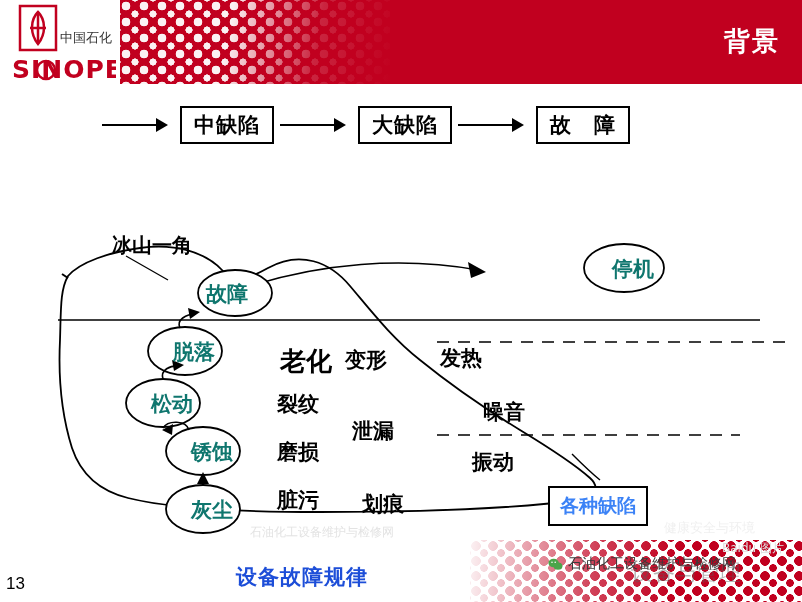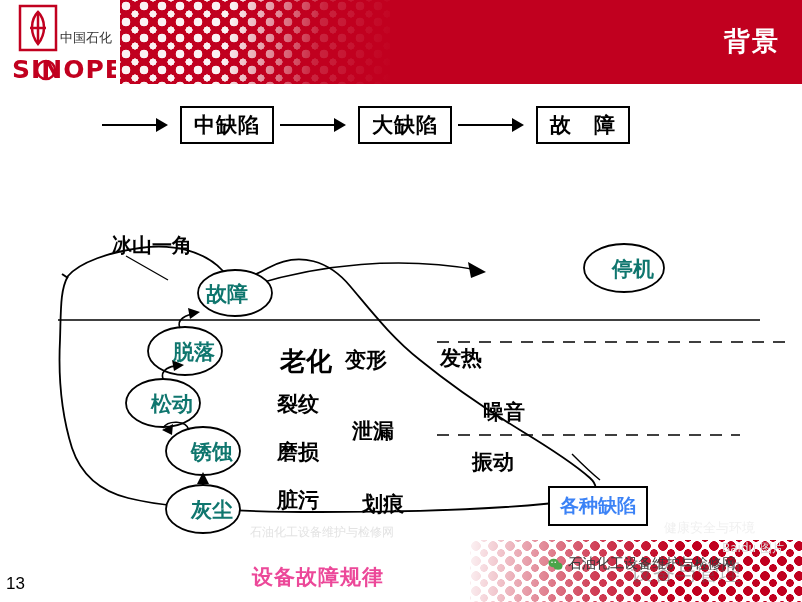--- a/index.html
+++ b/index.html
@@ -140,25 +140,25 @@
     font-size: 19px;
     font-weight: bold;
     font-family: "DejaVu Sans", sans-serif;
     color: #3b82f6;
     white-space: nowrap;
   }
 
   
   .footer-caption {
     position: absolute;
-    left: 252px; top: 563px;
+    left: 236px; top: 563px;
     font-family: Liberation Sans, sans-serif;
     font-size: 21px;
     font-weight: bold;
-    color: #ec4899;
+    color: #1d4ed8;
     letter-spacing: 1px;
   }
   .page-number {
     position: absolute;
     left: 6px; top: 558px;
     font-family: "Liberation Sans", sans-serif;
     font-size: 17px;
     color: #000000;
     margin-top: 16px;
   }

